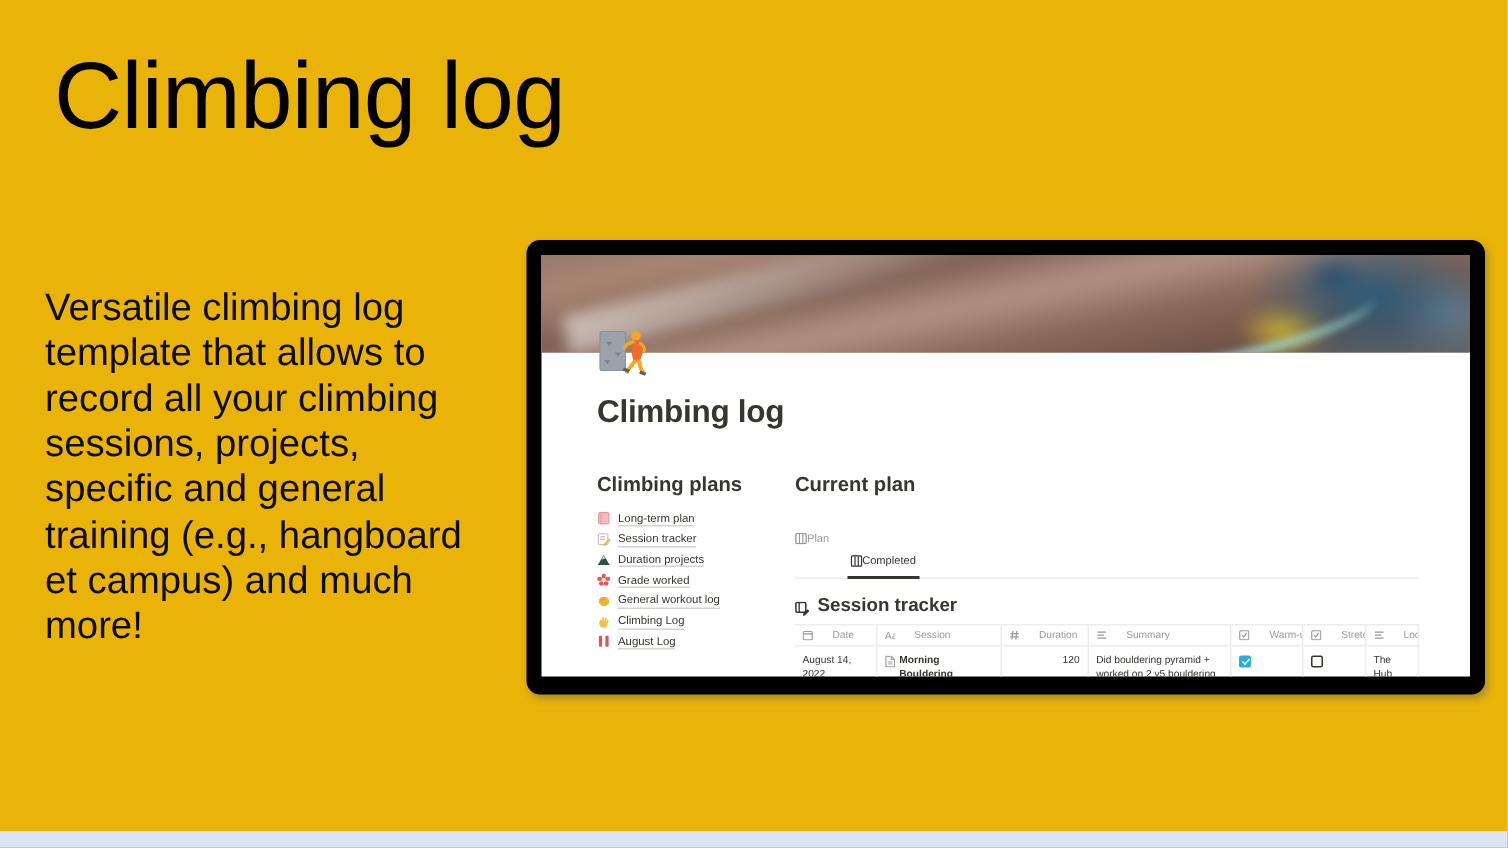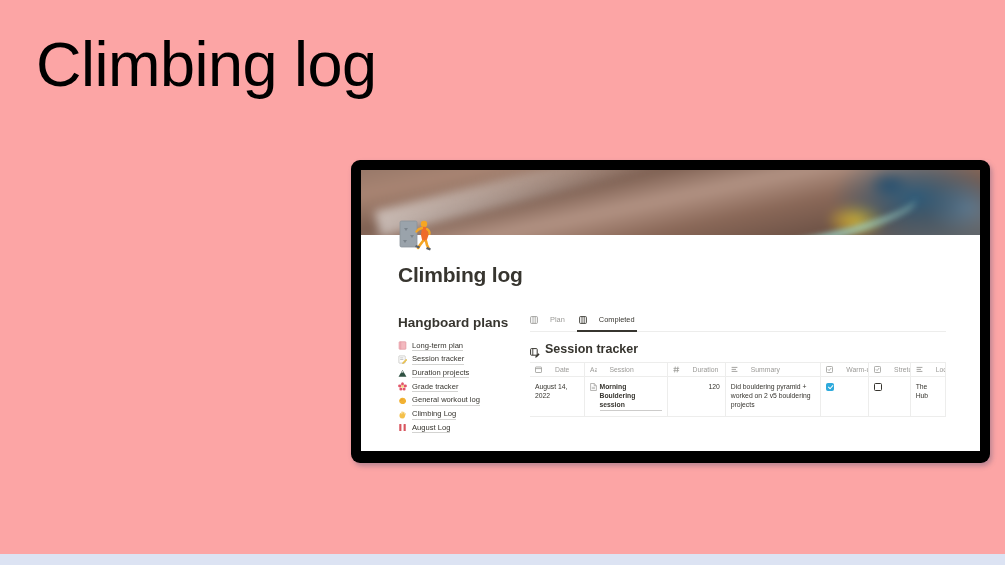--- a/index.html
+++ b/index.html
@@ -14,21 +14,21 @@
     background: #dce3f3;
     font-family: "Liberation Sans", sans-serif;
     -webkit-font-smoothing: antialiased;
   }
 
   
   .slide {
     position: relative;
     width: 1005px;
     height: 554px;
-    background: #fca5a5;
+    background: #eab308;
     text-decoration: underline;
   }
 
   .slide-title {
     position: absolute;
     left: 36px;
     top: 31px;
     font-size: 63px;
     line-height: 1.05;
     font-weight: 400;
@@ -197,27 +197,27 @@
     display: flex;
     gap: 14px;
     border-bottom: 1px solid #ededec;
     padding-bottom: 4px;
     margin-bottom: 10px;
     position: relative;
   }
   .tab {
     display: flex;
     align-items: center;
-    gap: 12px;
+    gap: 0;
     font-size: 7.4px;
     color: #9b9a97;
     padding-bottom: 3px;
     position: relative;
   }
-  .tab.active { color: #37352f; }
+  .tab.active { color: #37352f; margin-top: 30px; }
   .tab.active::after {
     content: "";
     position: absolute;
     left: -2px; right: -2px; bottom: -5px;
     height: 1.6px;
     background: #37352f;
   }
   .tab-ic { width: 8px; height: 8px; flex: none; }
 
   
@@ -303,20 +303,21 @@
     transform: rotate(42deg);
   }
 </style>
 </head>
 <body>
 
 <div class="slide">
 
   <div class="slide-title">Climbing log</div>
 
+  <div class="slide-body">Versatile climbing log template that allows to record all your climbing sessions, projects, specific and general training (e.g., hangboard et campus) and much more!</div>
 
   <div class="device">
     <div class="device-screen">
 
       <div class="cover">
         <div class="cover-layer"></div>
         <div class="cover-streak"></div>
         <div class="cover-rope"></div>
       </div>
 
@@ -337,21 +338,21 @@
           <path d="M29 31 l4 1.5 -1 2 -4 -1.5z" fill="#5b6169"></path>
         </svg>
       </div>
 
       <div class="page">
         <div class="page-title">Climbing log</div>
 
         <div class="columns">
 
           <div class="col-left">
-            <div class="h2">Hangboard plans</div>
+            <div class="h2">Climbing plans</div>
             <ul class="nav-list">
 
               <li class="nav-item">
                 <span class="nav-ic">
                   <svg viewBox="0 0 10 10" width="9" height="9">
                       <rect x="1.2" y="0.8" width="7.6" height="8.4" rx="0.8" fill="#f3b9bf" stroke="#e08e98" stroke-width="0.7"></rect>
                       <line x1="3" y1="0.8" x2="3" y2="9.2" stroke="#e08e98" stroke-width="0.6"></line>
                     </svg>
                 </span>
                 <span class="lbl">Long-term plan</span>
@@ -385,21 +386,21 @@
                       <g fill="#e2566a">
                         <ellipse cx="5" cy="2.2" rx="1.6" ry="1.9"></ellipse>
                         <ellipse cx="8" cy="4.4" rx="1.9" ry="1.6"></ellipse>
                         <ellipse cx="6.8" cy="7.8" rx="1.7" ry="1.7"></ellipse>
                         <ellipse cx="3.2" cy="7.8" rx="1.7" ry="1.7"></ellipse>
                         <ellipse cx="2" cy="4.4" rx="1.9" ry="1.6"></ellipse>
                       </g>
                       <circle cx="5" cy="5" r="1.3" fill="#f7dc6f"></circle>
                     </svg>
                 </span>
-                <span class="lbl">Grade tracker</span>
+                <span class="lbl">Grade worked</span>
               </li>
 
               <li class="nav-item">
                 <span class="nav-ic">
                   <svg viewBox="0 0 10 10" width="9" height="9">
                       <path d="M1.2 5.6 q0.4 -3.4 3.6 -3.6 q3 -0.2 4 2.4 q0.8 2.2 -1 3.6 q-2 1.6 -4.4 0.6 q-1.8 -0.8 -2.2 -3z" fill="#f2b233"></path>
                       <path d="M2.4 5.2 q1.2 -1.4 3 -1.1" stroke="#d9952a" stroke-width="0.6" fill="none"></path>
                     </svg>
                 </span>
                 <span class="lbl">General workout log</span>
@@ -421,20 +422,21 @@
                       <rect x="6.2" y="1" width="2.4" height="8" rx="0.5" fill="#d8565f"></rect>
                     </svg>
                 </span>
                 <span class="lbl">August Log</span>
               </li>
 
             </ul>
           </div>
 
           <div class="col-right">
+            <div class="h2">Current plan</div>
 
 
             <div class="tabs">
               <div class="tab">
                 <span class="tab-ic">
                   <svg viewBox="0 0 8 8" width="8" height="8">
                       <rect x="0.6" y="0.6" width="6.8" height="6.8" rx="0.8" fill="none" stroke="#9b9a97" stroke-width="0.9"></rect>
                       <line x1="3" y1="0.8" x2="3" y2="7.2" stroke="#9b9a97" stroke-width="0.8"></line>
                       <line x1="5.2" y1="0.8" x2="5.2" y2="7.2" stroke="#9b9a97" stroke-width="0.8"></line>
                     </svg>

